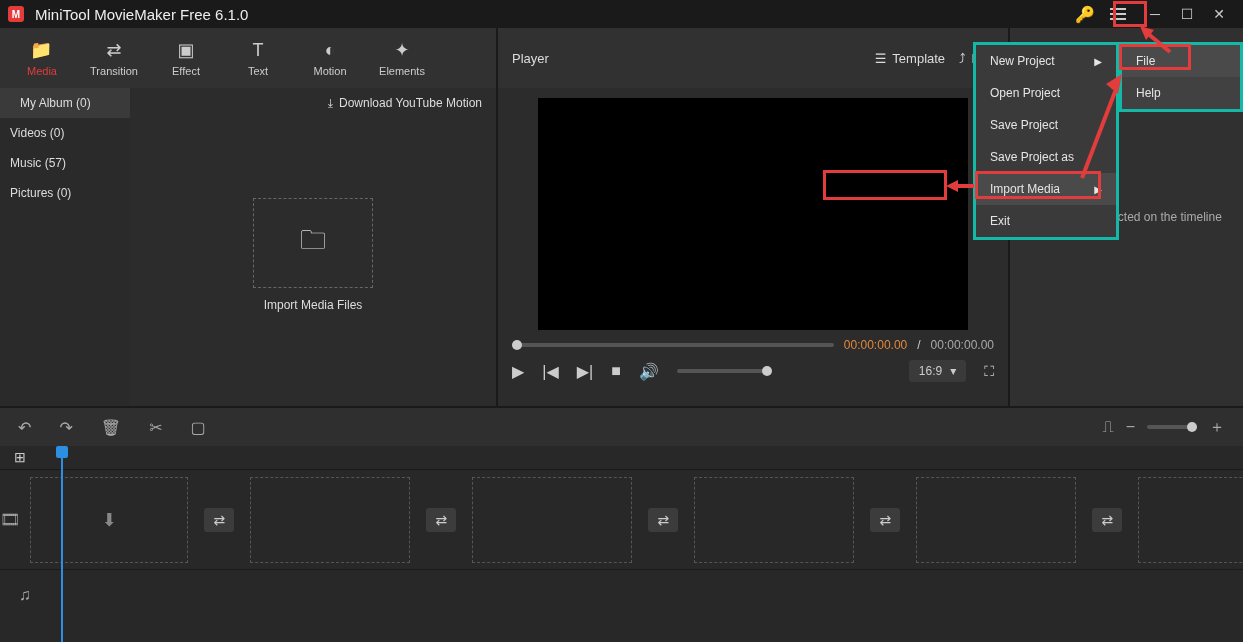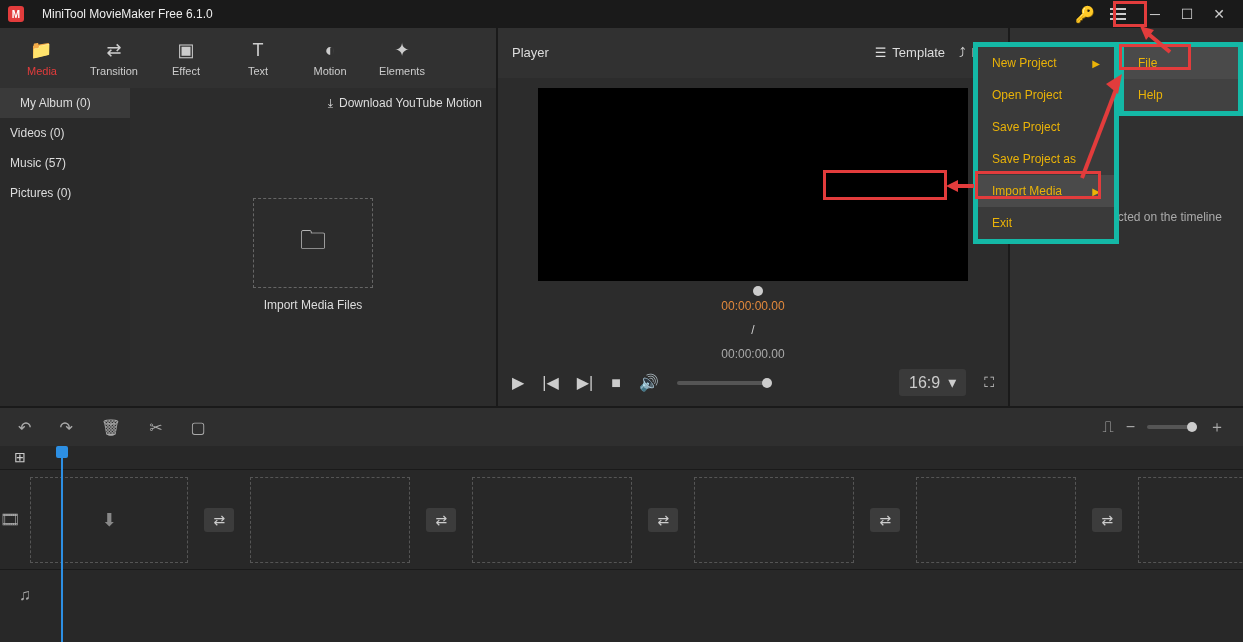--- a/index.html
+++ b/index.html
@@ -1,21 +1,21 @@
 <!DOCTYPE html>
 <html><head>
 <meta charset="utf-8">
 <style>
   * { box-sizing: border-box; margin: 0; padding: 0; font-family: "Segoe UI", Arial, sans-serif; }
   body { width: 1243px; height: 642px; background: #2b2b2b; color: #ccc; overflow: hidden; position: relative; }
 
   
   .titlebar { height: 28px; background: #1a1a1a; display: flex; align-items: center; padding: 0 8px; }
   .logo { width: 16px; height: 16px; background: #e23c3c; border-radius: 3px; display: flex; align-items: center; justify-content: center; color: #fff; font-size: 10px; font-weight: bold; }
-  .app-title { font-size: 12px; color: #eee; margin-left: 18px; flex: 1; }
+  .app-title { font-size: 15px; color: #eee; margin-left: 11px; flex: 1; }
   .titlebar-right { display: flex; align-items: center; gap: 0; }
   .key-icon { color: #f5c542; margin-right: 6px; cursor: pointer; }
   .winbtn { width: 32px; height: 28px; display: flex; align-items: center; justify-content: center; color: #ccc; cursor: pointer; font-size: 14px; }
   .hamburger { width: 34px; height: 26px; display: flex; align-items: center; justify-content: center; margin-right:4px; }
 
   
   .main-row { display: flex; height: 378px; }
   .left-panel { width: 498px; background: #2c2c2c; border-right: 2px solid #1a1a1a; display: flex; flex-direction: column; }
   .right-panel { flex: 1; background: #2c2c2c; display:flex; }
   .player-area { flex:1; display:flex; flex-direction:column; }
@@ -33,30 +33,30 @@
   .album-content { flex:1; position:relative; display:flex; flex-direction:column; }
   .download-yt { height: 30px; display:flex; align-items:center; justify-content:flex-end; padding-right:14px; font-size:12px; color:#ddd; gap:6px; cursor:pointer; }
   .import-box { width: 120px; height: 90px; border: 1px dashed #666; margin: 80px auto 10px; display:flex; align-items:center; justify-content:center; cursor:pointer; }
   .import-label { text-align:center; font-size:12px; color:#ddd; }
 
   
   .player-header { height: 60px; background:#313131; display:flex; align-items:center; padding: 0 14px; gap:14px; }
   .player-title { flex:1; font-size:13px; color:#ddd; }
   .template-btn, .export-btn { display:flex; align-items:center; gap:6px; font-size:13px; color:#ddd; cursor:pointer; }
   .preview { width:430px; height:232px; background:#000; margin: 10px auto 0; }
-  .time-row { display:flex; align-items:center; gap:10px; padding: 8px 14px; font-size:12px;flex-direction:column; }
+  .time-row { display:flex; align-items:center; gap:10px; padding: 8px 14px; font-size:12px; }
   .time-slider { flex:1; height: 4px; background:#555; border-radius:2px; position:relative; }
   .time-thumb { width:10px; height:10px; background:#ccc; border-radius:50%; position:absolute; left:0; top:-3px; }
   .cur-time { color:#e2893c; }
   .dur-time { color:#aaa; }
   .ctrl-row { display:flex; align-items:center; gap:18px; padding: 0 14px 10px; color:#ccc; }
   .ctrl-btn { cursor:pointer; font-size:16px; }
   .vol-bar { width: 90px; height:4px; background:#555; border-radius:2px; position:relative; }
   .vol-thumb { width:10px; height:10px; background:#ccc; border-radius:50%; position:absolute; left:85px; top:-3px; }
-  .aspect-sel { margin-left:auto; background:#3a3a3a; padding:4px 10px; font-size:16px; border-radius:3px; cursor:pointer; display:flex; gap:8px; align-items:center;text-align:center; }
+  .aspect-sel { margin-left:auto; background:#3a3a3a; padding:4px 10px; font-size:12px; border-radius:3px; cursor:pointer; display:flex; gap:8px; align-items:center;text-align:center; }
   .fullscr { cursor:pointer; font-size:14px; }
 
   
   .tl-toolbar { height: 40px; background:#2f2f2f; border-top:2px solid #1a1a1a; display:flex; align-items:center; padding: 0 18px; gap:28px; color:#aaa; }
   .tl-tool { cursor:pointer; font-size:16px; }
   .tl-right { margin-left:auto; display:flex; align-items:center; gap:12px; }
   .zoom-bar { width:50px; height:4px; background:#555; border-radius:2px; position:relative; }
   .zoom-thumb { width:10px; height:10px; background:#ccc; border-radius:50%; position:absolute; right:0; top:-3px;}
 
   
@@ -68,21 +68,21 @@
   .track { height: 100px; display:flex; align-items:center; border-bottom:1px solid #1a1a1a; }
   .track-head { width:50px; display:flex; align-items:center; justify-content:center; color:#aaa; font-size:16px;}
   .track-body { flex:1; display:flex; align-items:center; gap:16px; padding-left:10px; }
   .clip-slot { width: 160px; height: 86px; border:1px dashed #555; display:flex; align-items:center; justify-content:center; }
   .clip-slot:first-child { width: 158px; }
   .swap-btn { width:30px; height:24px; background:#3c3c3c; border-radius:3px; display:flex; align-items:center; justify-content:center; color:#ccc; cursor:pointer; font-size:14px; }
   .drop-icn { color:#888; font-size:18px; }
   .audio-track { height: 50px; display:flex; align-items:center; }
 
   
-  .menu { position:absolute; background:#3a3a3a; border:5px solid #14b8a6; font-size:12px; color:#eab308; }
+  .menu { position:absolute; background:#3a3a3a; border:3px solid #14b8a6; font-size:12px; color:#e5e5e5; }
   .menu-main { left: 973px; top: 42px; width: 146px; }
   .menu-item { padding: 9px 14px; cursor:pointer; display:flex; align-items:center; position:relative;}
   .menu-item:hover, .menu-item.hov { background:#4a4a4a; }
   .menu-caret { margin-left:auto; font-size:10px; }
   .menu-side { left: 1119px; top: 42px; width: 124px; background:#414141;}
   .menu-side .menu-item { padding: 9px 14px; }
 
   
   .annot { position:absolute; border: 3px solid #e23c3c; pointer-events:none; }
   .annot-ham { left:1113px; top:1px; width:34px; height:26px; }

